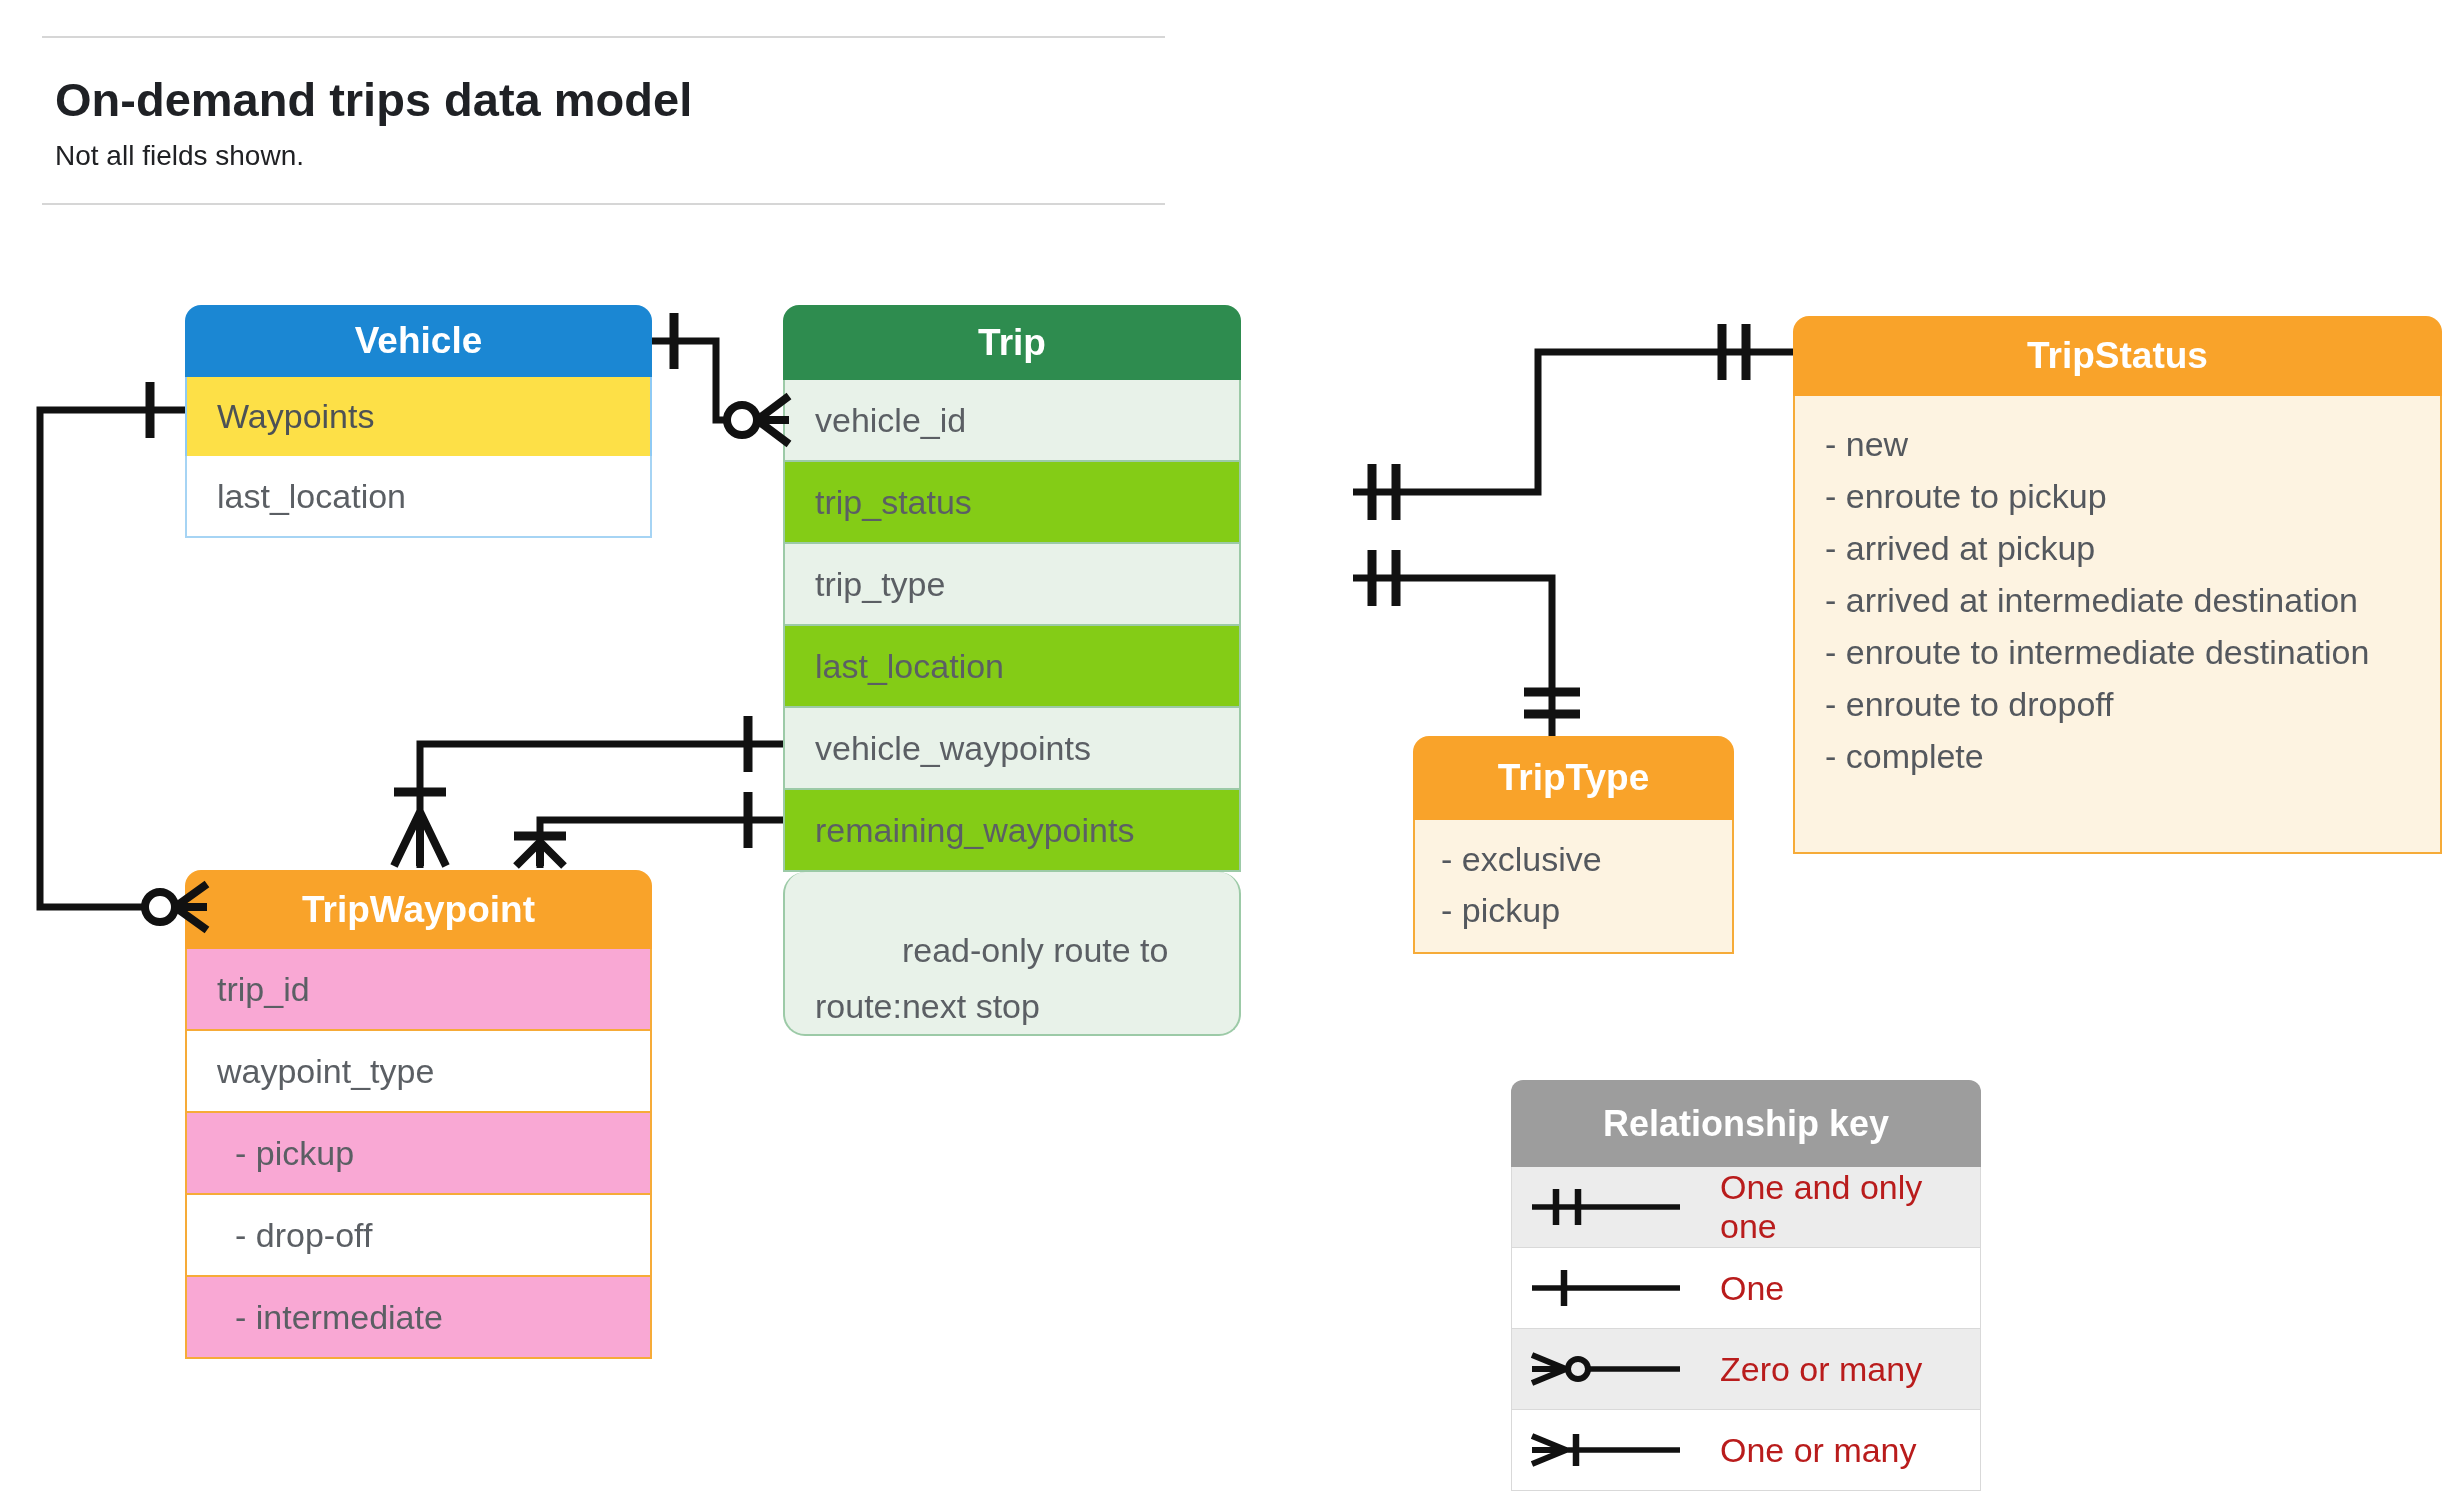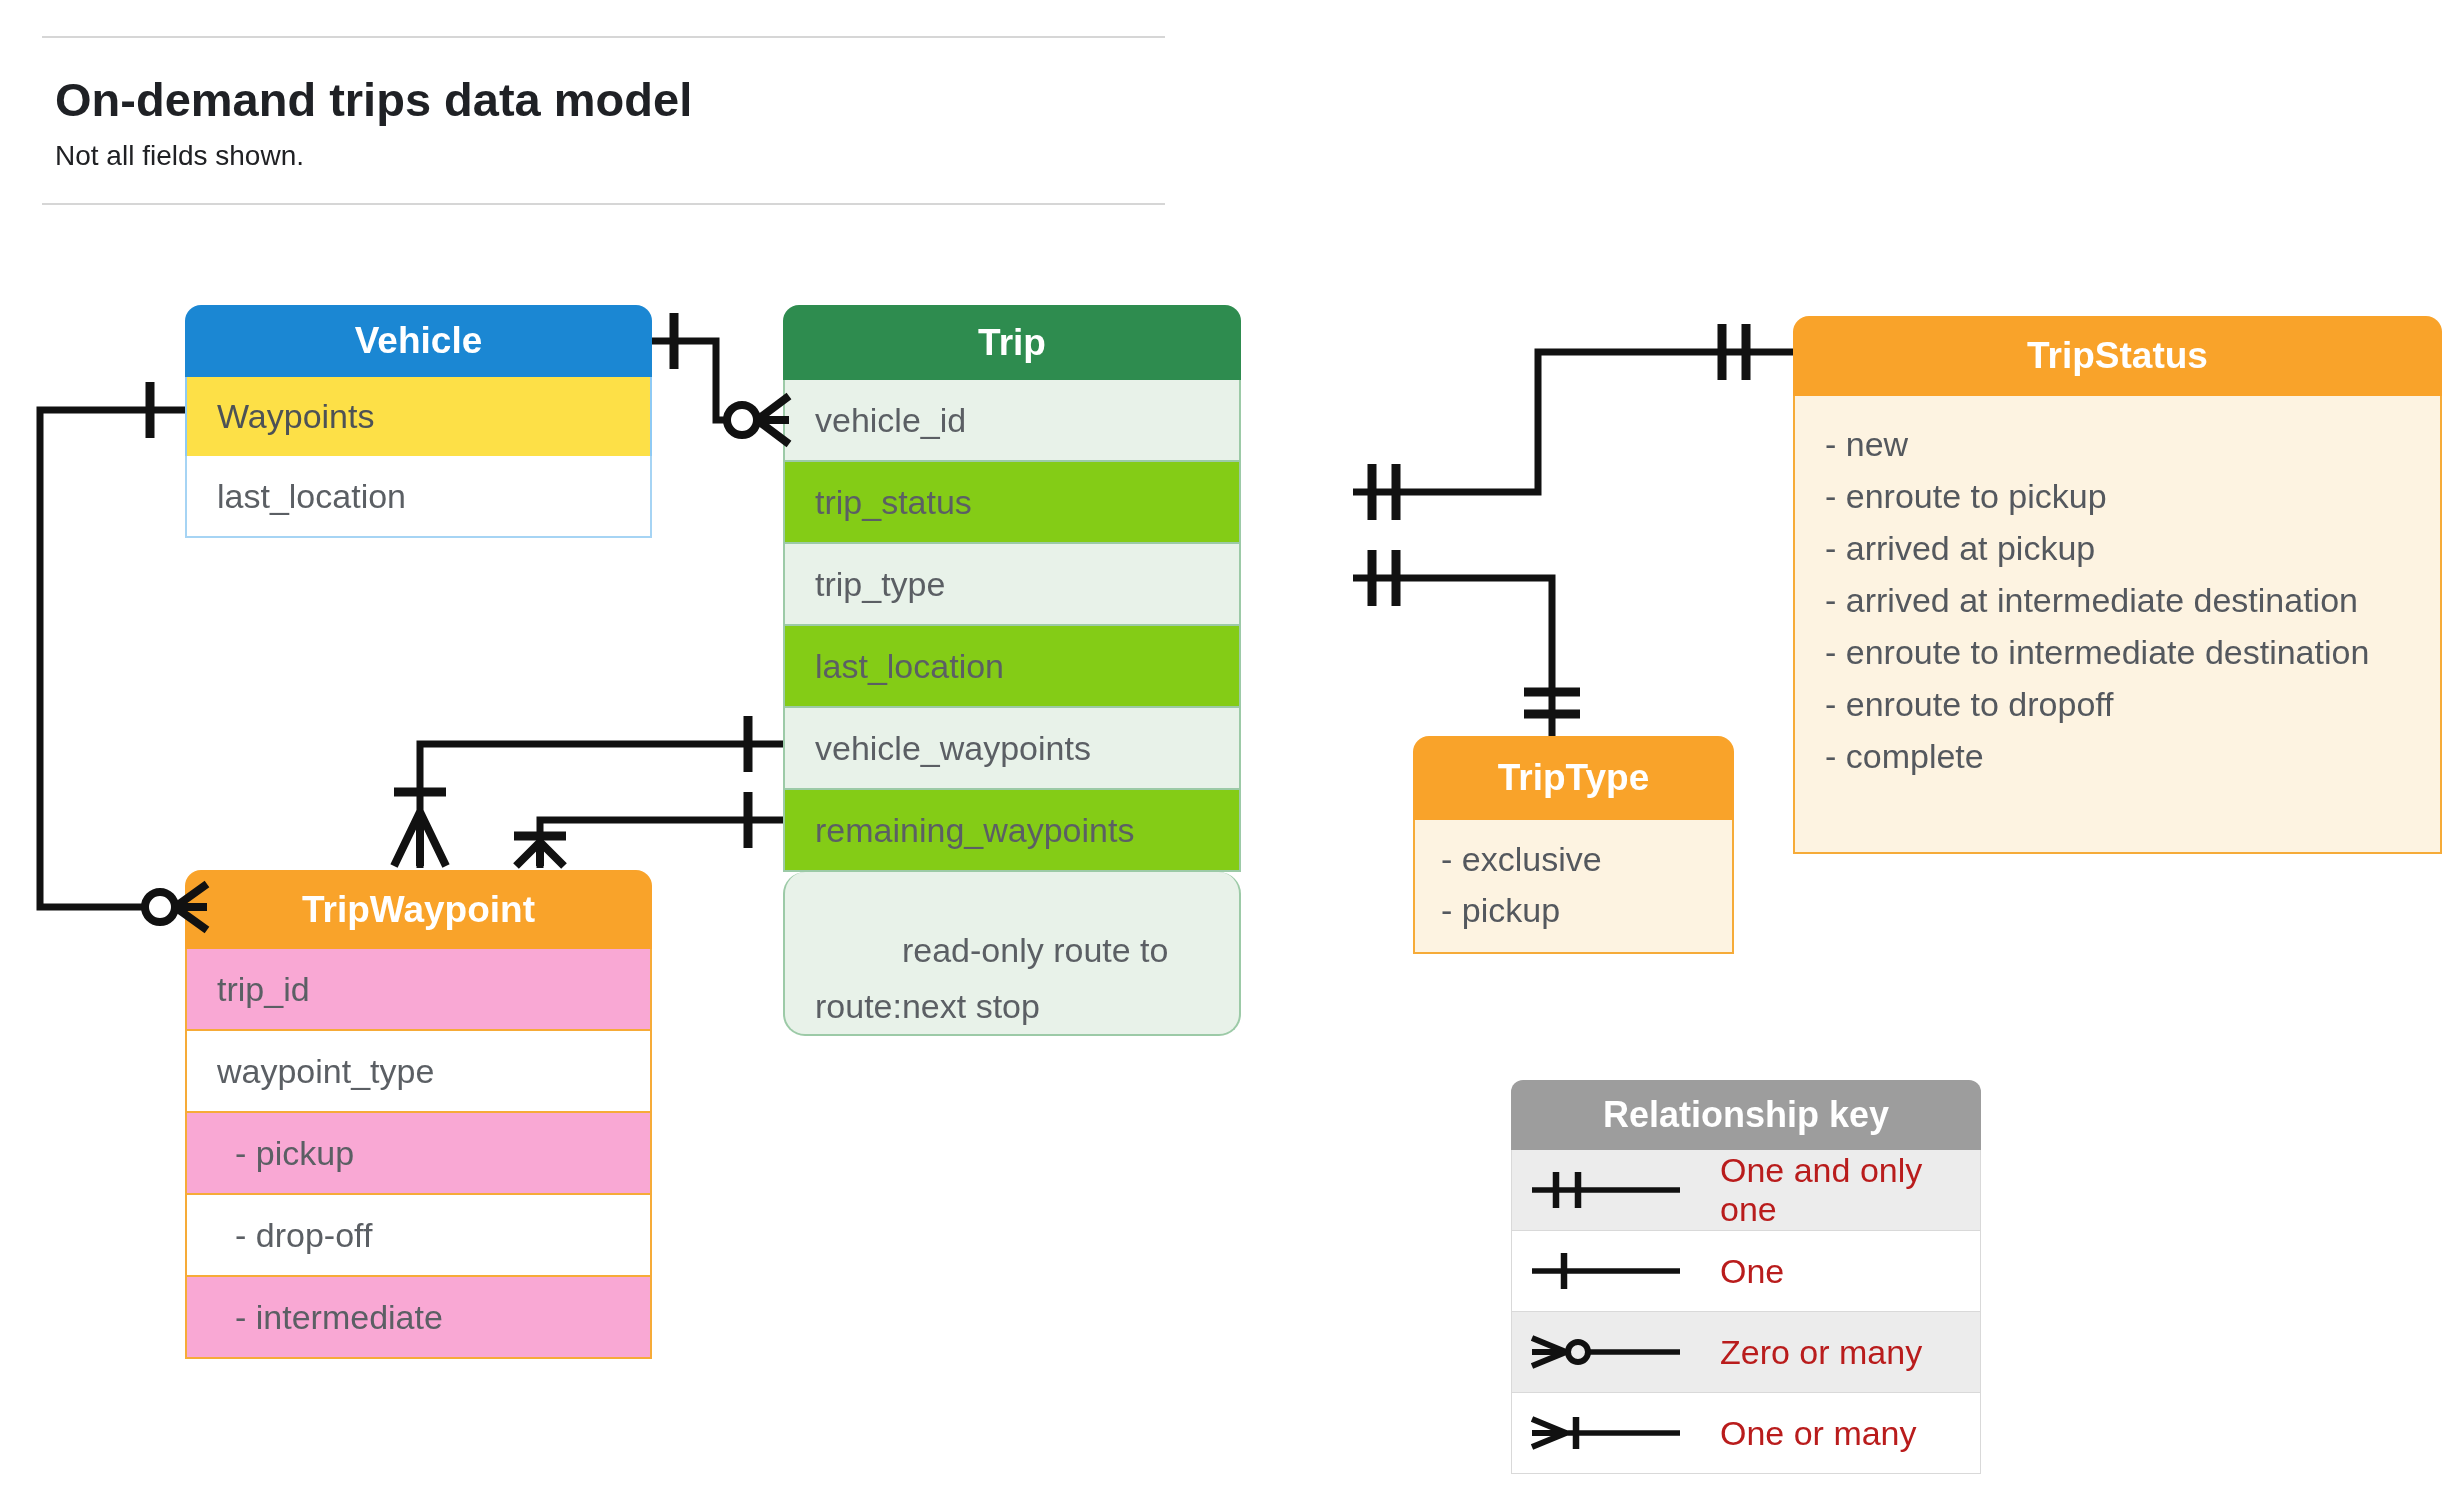--- a/index.html
+++ b/index.html
@@ -62,21 +62,21 @@
   #tripwaypoint .row { border-color:#f6ab38; height:82px; border-bottom:2px solid #f6ab38; background:#ffffff; }
   #tripwaypoint .row.tint { background:#f9a8d4; }
 
   #triptype { left:1413px; top:736px; width:321px; }
   #triptype .entity-header { height:84px; }
   #triptype .cream-body { height:134px; padding:14px 0 0 26px; }
   #triptype .item { font-size:34px; color:#54585e; line-height:51px; }
 
   
   #legend { left:1511px; top:1080px; width:470px; }
-  #legend .entity-header { height:70px; background:#9d9d9d; border-radius:12px 12px 0 0; font-size:36px; }
+  #legend .entity-header { height:87px; background:#9d9d9d; border-radius:12px 12px 0 0; font-size:36px; }
   #legend .lrow {
     display:flex; align-items:center; height:81px; box-sizing:border-box;
     background:#ffffff; border:1px solid #d9d9d9; border-top:none;
   }
   #legend .lrow.gray { background:#ececec; }
   #legend .lrow .sym { margin-left:14px; flex:0 0 auto; }
   #legend .lrow .lbl { margin-left:34px; font-size:34px; color:#b91c1c; }
 
   #connector-layer { position:absolute; left:0; top:0; z-index:5; pointer-events:none; }
   .entity, #legend { z-index:2; }

